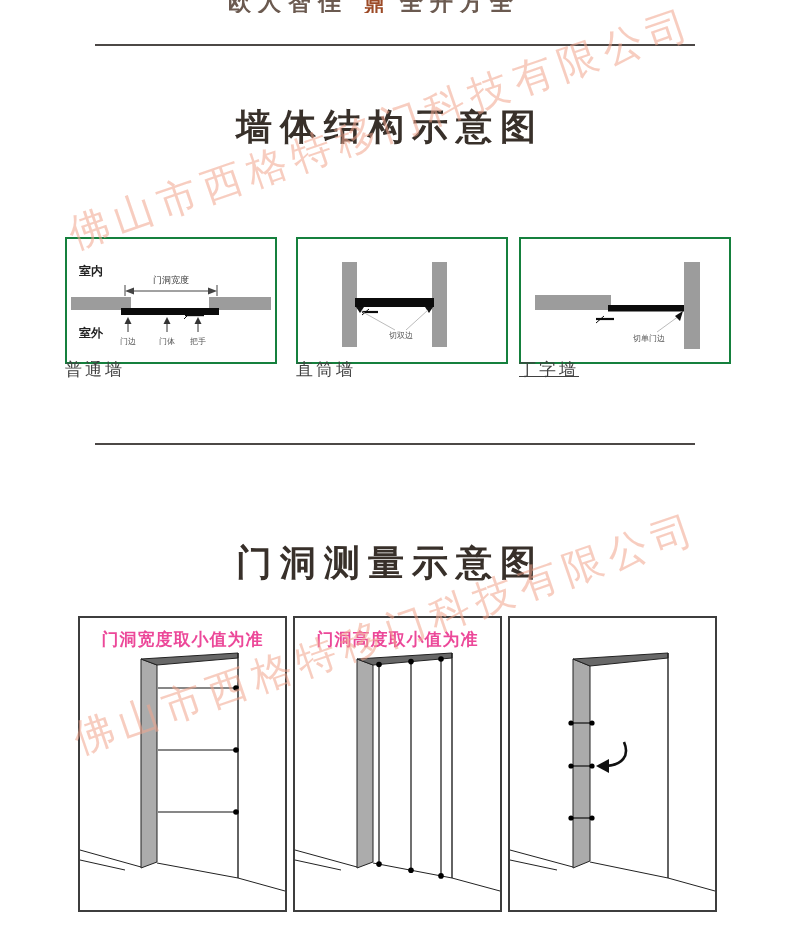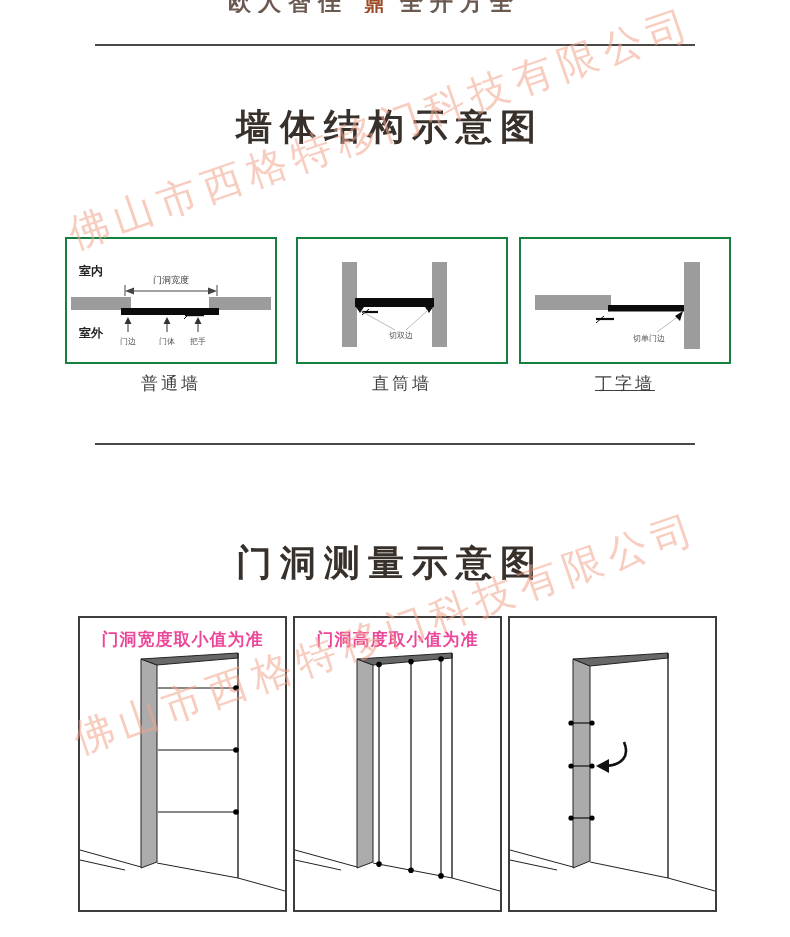--- a/index.html
+++ b/index.html
@@ -28,21 +28,21 @@
   .title-1{top:103px;}
   .title-2{top:505px;margin-top:34px;}
   
   .wall-box{
     position:absolute;top:237px;width:212px;height:127px;
     border:2px solid #15803d;background:#fff;box-sizing:border-box;
   }
   .wall-box svg{position:absolute;left:0;top:0;width:208px;height:123px;}
   .wb-1{left:65px;} .wb-2{left:296px;} .wb-3{left:519px;text-align:right;}
   .wall-caption{
-    position:absolute;top:372px;width:212px;text-align:center;
+    position:absolute;top:358px;width:212px;text-align:left;
     font-size:17px;letter-spacing:3px;color:#3f3f3f;
   }
   .wc-1{left:65px;} .wc-2{left:296px;} .wc-3{left:519px;text-decoration:underline;}
   
   .measure-box{
     position:absolute;top:616px;width:209px;height:296px;
     border:2px solid #3d3d3d;background:#fff;box-sizing:border-box;
   }
   .measure-box svg{position:absolute;left:0;top:0;width:205px;height:292px;}
   .mb-1{left:78px;} .mb-2{left:293px;} .mb-3{left:508px;}

